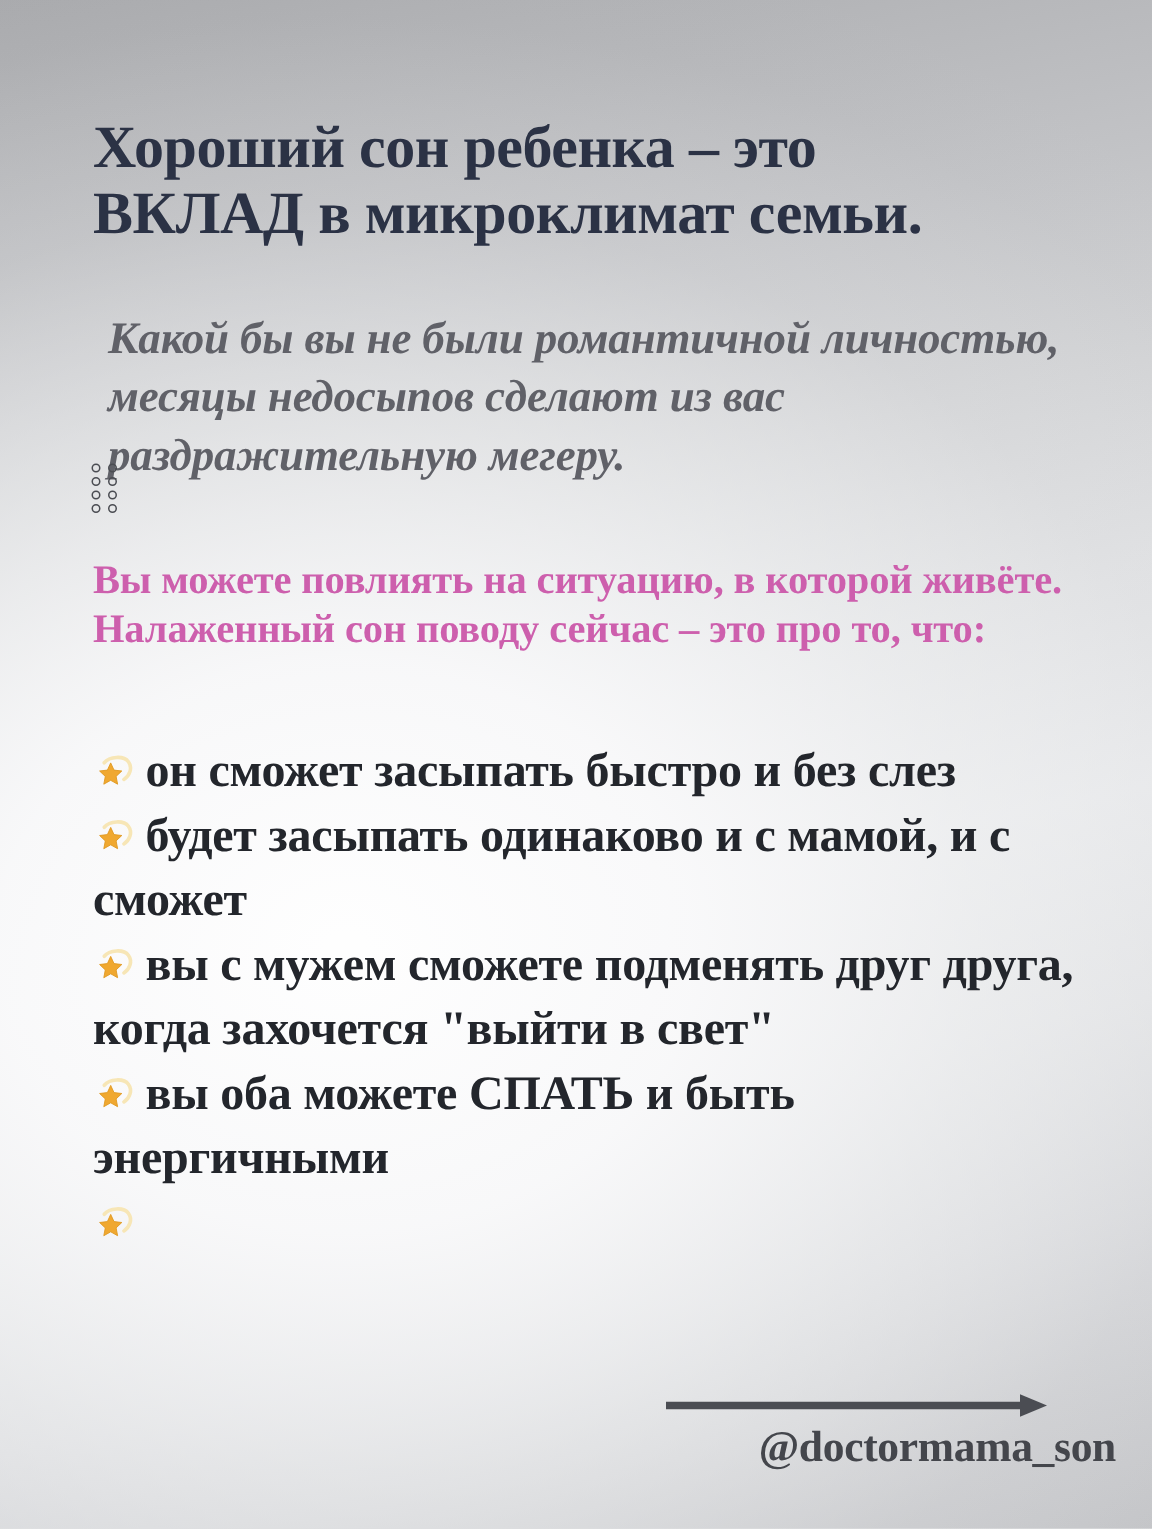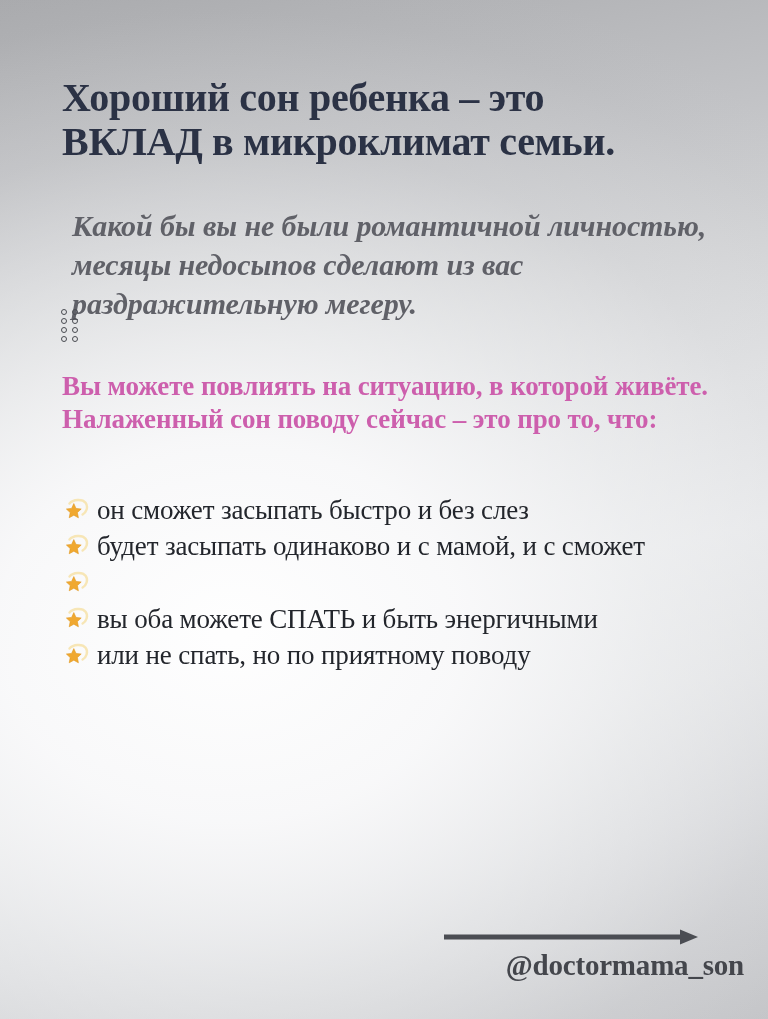--- a/index.html
+++ b/index.html
@@ -117,22 +117,22 @@
   
   .bullets {
     position: absolute;
     left: 62px;
     top: 492px;
     width: 660px;
     margin: 0;
     padding: 0;
     list-style: none;
     font-family: "Liberation Serif", "DejaVu Serif", serif;
-    font-weight: normal;
-    font-size: 27px;
+    font-weight: bold;
+    font-size: 32px;
     line-height: 1.345;
     letter-spacing: -0.15px;
     color: #23262c;
   }
   .bullets li {
     margin: 0;
     padding: 0;
   }
   .bullets .txt {
     white-space: normal;
@@ -224,37 +224,37 @@
           <path d="M11.8 5.6 L14.0 10.4 L19.2 11.0 L15.4 14.6 L16.4 19.8 L11.8 17.2 L7.2 19.8 L8.2 14.6 L4.4 11.0 L9.6 10.4 Z" fill="#f0a830" stroke="#e09820" stroke-width="0.6" stroke-linejoin="round"></path>
         </svg>
       </span><span class="txt">будет засыпать одинаково и с мамой, и с сможет</span>
     </li>
     <li>
       <span class="star-icon">
         <svg viewBox="0 0 30 26" xmlns="http://www.w3.org/2000/svg">
           <path d="M7.5 5.5 C11 1.2 20.5 0.6 23.6 4.8 C26.6 8.9 24.4 14.2 20.6 16.6" fill="none" stroke="#f7e6b6" stroke-width="2.4" stroke-linecap="round"></path>
           <path d="M11.8 5.6 L14.0 10.4 L19.2 11.0 L15.4 14.6 L16.4 19.8 L11.8 17.2 L7.2 19.8 L8.2 14.6 L4.4 11.0 L9.6 10.4 Z" fill="#f0a830" stroke="#e09820" stroke-width="0.6" stroke-linejoin="round"></path>
         </svg>
+      </span><span class="txt">вы с мужем сможете подменять друг друга, когда захочется "выйти в свет"</span>
+    </li>
+    <li>
+      <span class="star-icon">
+        <svg viewBox="0 0 30 26" xmlns="http://www.w3.org/2000/svg">
+          <path d="M7.5 5.5 C11 1.2 20.5 0.6 23.6 4.8 C26.6 8.9 24.4 14.2 20.6 16.6" fill="none" stroke="#f7e6b6" stroke-width="2.4" stroke-linecap="round"></path>
+          <path d="M11.8 5.6 L14.0 10.4 L19.2 11.0 L15.4 14.6 L16.4 19.8 L11.8 17.2 L7.2 19.8 L8.2 14.6 L4.4 11.0 L9.6 10.4 Z" fill="#f0a830" stroke="#e09820" stroke-width="0.6" stroke-linejoin="round"></path>
+        </svg>
+      </span><span class="txt">вы оба можете СПАТЬ и быть энергичными</span>
+    </li>
+    <li>
+      <span class="star-icon">
+        <svg viewBox="0 0 30 26" xmlns="http://www.w3.org/2000/svg">
+          <path d="M7.5 5.5 C11 1.2 20.5 0.6 23.6 4.8 C26.6 8.9 24.4 14.2 20.6 16.6" fill="none" stroke="#f7e6b6" stroke-width="2.4" stroke-linecap="round"></path>
+          <path d="M11.8 5.6 L14.0 10.4 L19.2 11.0 L15.4 14.6 L16.4 19.8 L11.8 17.2 L7.2 19.8 L8.2 14.6 L4.4 11.0 L9.6 10.4 Z" fill="#f0a830" stroke="#e09820" stroke-width="0.6" stroke-linejoin="round"></path>
+        </svg>
       </span>
-    </li>
-    <li>
-      <span class="star-icon">
-        <svg viewBox="0 0 30 26" xmlns="http://www.w3.org/2000/svg">
-          <path d="M7.5 5.5 C11 1.2 20.5 0.6 23.6 4.8 C26.6 8.9 24.4 14.2 20.6 16.6" fill="none" stroke="#f7e6b6" stroke-width="2.4" stroke-linecap="round"></path>
-          <path d="M11.8 5.6 L14.0 10.4 L19.2 11.0 L15.4 14.6 L16.4 19.8 L11.8 17.2 L7.2 19.8 L8.2 14.6 L4.4 11.0 L9.6 10.4 Z" fill="#f0a830" stroke="#e09820" stroke-width="0.6" stroke-linejoin="round"></path>
-        </svg>
-      </span><span class="txt">вы оба можете СПАТЬ и быть энергичными</span>
-    </li>
-    <li>
-      <span class="star-icon">
-        <svg viewBox="0 0 30 26" xmlns="http://www.w3.org/2000/svg">
-          <path d="M7.5 5.5 C11 1.2 20.5 0.6 23.6 4.8 C26.6 8.9 24.4 14.2 20.6 16.6" fill="none" stroke="#f7e6b6" stroke-width="2.4" stroke-linecap="round"></path>
-          <path d="M11.8 5.6 L14.0 10.4 L19.2 11.0 L15.4 14.6 L16.4 19.8 L11.8 17.2 L7.2 19.8 L8.2 14.6 L4.4 11.0 L9.6 10.4 Z" fill="#f0a830" stroke="#e09820" stroke-width="0.6" stroke-linejoin="round"></path>
-        </svg>
-      </span><span class="txt">или не спать, но по приятному поводу</span>
     </li>
   </ul>
 
   <div class="arrow">
     <svg viewBox="0 0 256 22" xmlns="http://www.w3.org/2000/svg">
       <rect x="0" y="8.5" width="238" height="5" fill="#4b4d53"></rect>
       <path d="M236 3.5 L254 11 L236 18.5 Z" fill="#4b4d53"></path>
     </svg>
   </div>
 

